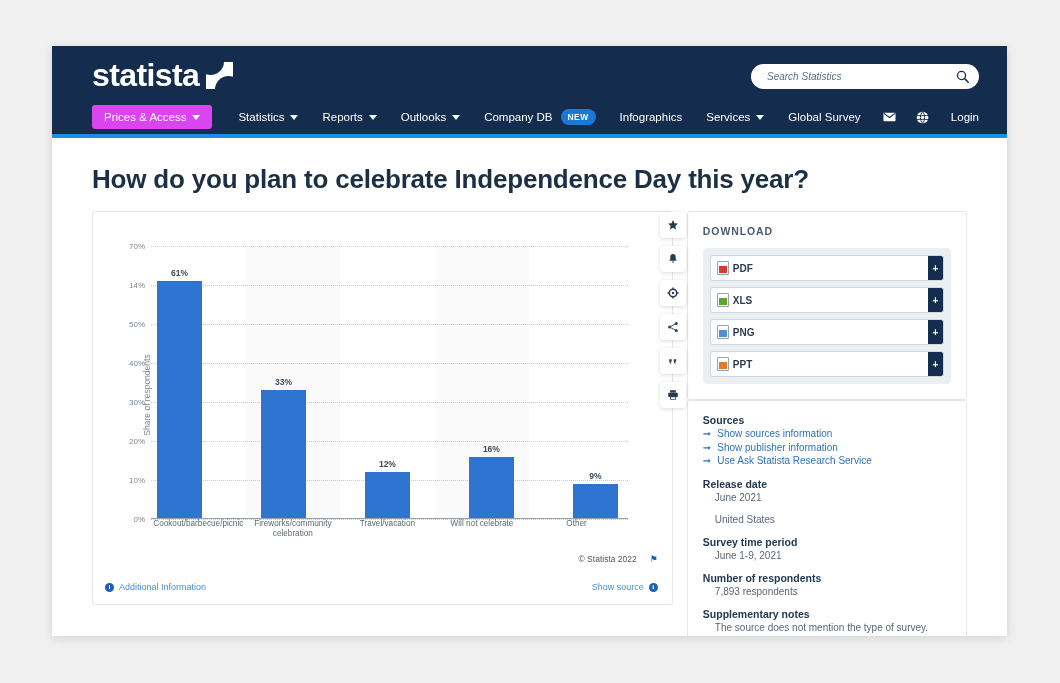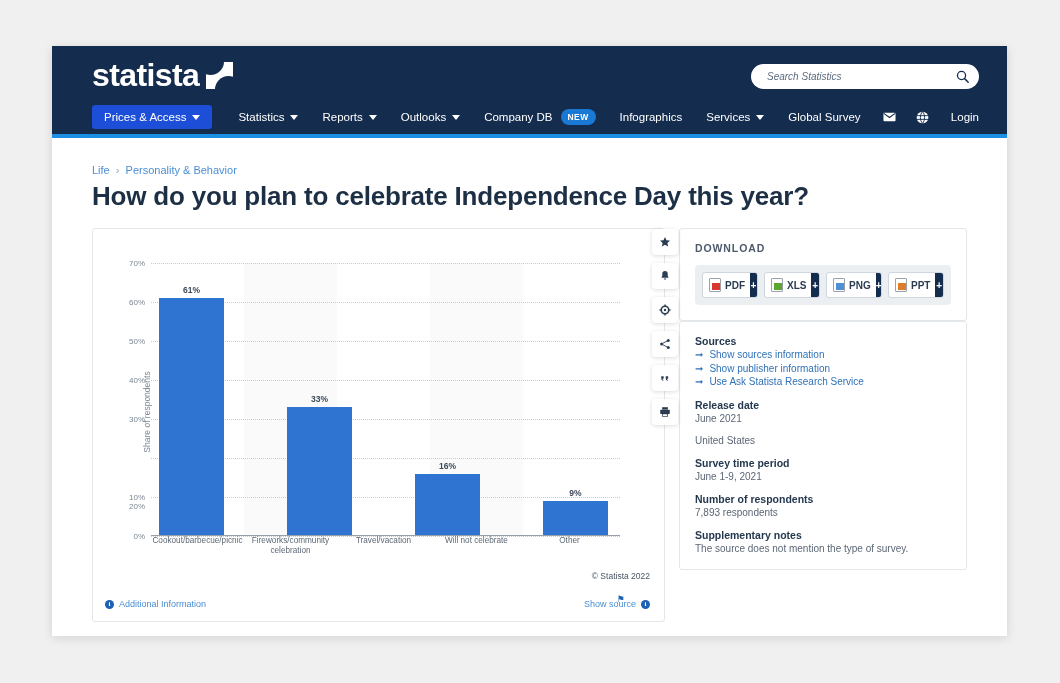--- a/index.html
+++ b/index.html
@@ -97,21 +97,21 @@
   }
   .menu-item {
     color: #ffffff;
     font-size: 11.5px;
     margin-right: 24px;
     display: flex; align-items: center;
     white-space: nowrap;
     cursor: pointer;
   }
   .menu-item.primary {
-    background: #1d4ed8;
+    background: #d946ef;
     padding: 6px 12px;
     border-radius: 3px;
     margin-right: 26px;
     font-size: 11.5px;
   }
   .caret {
     display: inline-block;
     margin-left: 6px;
     width: 0; height: 0;
     border-left: 4px solid transparent;
@@ -253,21 +253,21 @@
     position: absolute;
     left: 0; right: 0; bottom: 0;
     height: 56px;
     padding: 0 14px;
     font-size: 9px;
     color: #3f7fc1;
   }
   .foot-copy {
     position: absolute; right: 14px; top: 6px;
     color: #4a5764; font-size: 8.5px;
-    display: flex; align-items: center; gap: 13px; flex-direction: column;
+    display: flex; align-items: center; gap: 13px;
   }
   .foot-left {
     position: absolute; left: 12px; bottom: 12px;
     display: flex; align-items: center; gap: 5px;
     color: #4a8fd4; font-size: 9px; cursor: pointer;
   }
   .foot-right {
     position: absolute; right: 14px; bottom: 12px;
     display: flex; align-items: center; gap: 5px;
     color: #4a8fd4; font-size: 9px; cursor: pointer;
@@ -293,21 +293,21 @@
     font-size: 10.5px;
     letter-spacing: .9px;
     color: #4c5a6b;
     font-weight: bold;
     margin-bottom: 11px;
   }
   .dl-row {
     background: #eceff2;
     border-radius: 4px;
     padding: 7px 7px;
-    display: flex; gap: 6px;
+    display: flex; gap: 6px; flex-direction: column;
   }
   .dl-btn {
     display: flex; align-items: stretch;
     background: #fff;
     border: 1px solid #cfd6dd;
     border-radius: 3px;
     overflow: hidden;
     cursor: pointer;
     flex: 1;
   }
@@ -339,21 +339,21 @@
   }
   .file-ico.pdf::after { background: #d8382f; }
   .file-ico.xls::after { background: #5aa72b; }
   .file-ico.png::after { background: #4f8fd6; }
   .file-ico.ppt::after { background: #e07b27; }
 
   .meta-h {
     font-size: 10.5px; font-weight: bold; color: #24384f;
     margin: 0 0 2px 0;
   }
-  .meta-v { font-size: 10px; color: #5b6775; margin: 0 0 11px 0; }
+  .meta-v { font-size: 10px; color: #5b6775; margin: 0 0 11px 12px; }
   .meta-v:last-child { margin-bottom: 0; }
   .srclink {
     font-size: 10px; color: #2f72b8;
     display: flex; align-items: center; gap: 6px;
     margin-bottom: 2.5px; cursor: pointer;
   }
   .arrow { color: #2f72b8; font-size: 10px; }
   .gap { height: 9px; }
 </style>
 </head>
@@ -423,25 +423,20 @@
             <circle cx="7" cy="7" r="6.3" fill="#fff"></circle>
             <path d="M7 0.8 C4 3.5 4 10.5 7 13.2 M7 0.8 C10 3.5 10 10.5 7 13.2 M1 5 H13 M1 9 H13" stroke="#142c4e" stroke-width="1" fill="none"></path>
           </svg>
         </span>
         <span class="login">Login</span>
       </div>
     </div>
     <div class="navstrip"></div>
 
     <div class="content">
-      <div class="breadcrumb">
-        <span>Life</span>
-        <span class="sep">›</span>
-        <span>Personality &amp; Behavior</span>
-      </div>
       <h1 class="page-title">How do you plan to celebrate Independence Day this year?</h1>
 
       <div class="cols">
 
         <div class="chart-card">
 
           <div class="chart-tools">
             <div class="tool">
               <svg width="12" height="12" viewBox="0 0 16 16">
                   <path d="M8 1.3l2 4.2 4.6.6-3.4 3.2.9 4.6L8 11.6 3.9 13.9l.9-4.6L1.4 6.1 6 5.5z" fill="#2b3c51"></path>
@@ -497,40 +492,44 @@
                   <div class="band"></div>
                   <div class="band"></div>
                   <div class="band"></div>
                 </div>
               <div id="grid">
                   <div class="gridline" style="top: 100%;"></div>
                   <div class="ytick" style="top: 100%;">0%</div>
                   <div class="gridline" style="top: 85.7143%;"></div>
                   <div class="ytick" style="top: 85.7143%;">10%</div>
                   <div class="gridline" style="top: 71.4286%;"></div>
-                  <div class="ytick" style="top: 71.4286%; margin-top: 48px;">20%</div>
+                  <div class="ytick" style="top: 71.4286%;">20%</div>
                   <div class="gridline" style="top: 57.1429%;"></div>
                   <div class="ytick" style="top: 57.1429%;">30%</div>
                   <div class="gridline" style="top: 42.8571%;"></div>
                   <div class="ytick" style="top: 42.8571%;">40%</div>
                   <div class="gridline" style="top: 28.5714%;"></div>
                   <div class="ytick" style="top: 28.5714%;">50%</div>
                   <div class="gridline" style="top: 14.2857%;"></div>
-                  <div class="ytick" style="top: 14.2857%;">60%</div>
+                  <div class="ytick" style="top: 14.2857%;">14%</div>
                   <div class="gridline" style="top: 0%;"></div>
                   <div class="ytick" style="top: 0%;">70%</div>
                 </div>
               <div class="bars" id="bars">
                   <div class="barcell">
                     <div class="bar" style="height: 87.1429%; background: rgb(47, 116, 209);"></div>
                     <div class="barlabel" style="bottom: calc(87.1429% + 3px);">61%</div>
                   </div>
                   <div class="barcell">
                     <div class="bar" style="height: 47.1429%; background: rgb(47, 116, 209);"></div>
                     <div class="barlabel" style="bottom: calc(47.1429% + 3px);">33%</div>
+                  </div>
+                  <div class="barcell">
+                    <div class="bar" style="height: 17.1429%; background: rgb(47, 116, 209);"></div>
+                    <div class="barlabel" style="bottom: calc(17.1429% + 3px);">12%</div>
                   </div>
                   <div class="barcell">
                     <div class="bar" style="height: 22.8571%; background: rgb(47, 116, 209);"></div>
                     <div class="barlabel" style="bottom: calc(22.8571% + 3px);">16%</div>
                   </div>
                   <div class="barcell">
                     <div class="bar" style="height: 12.8571%; background: rgb(47, 116, 209);"></div>
                     <div class="barlabel" style="bottom: calc(12.8571% + 3px);">9%</div>
                   </div>
                 </div>

